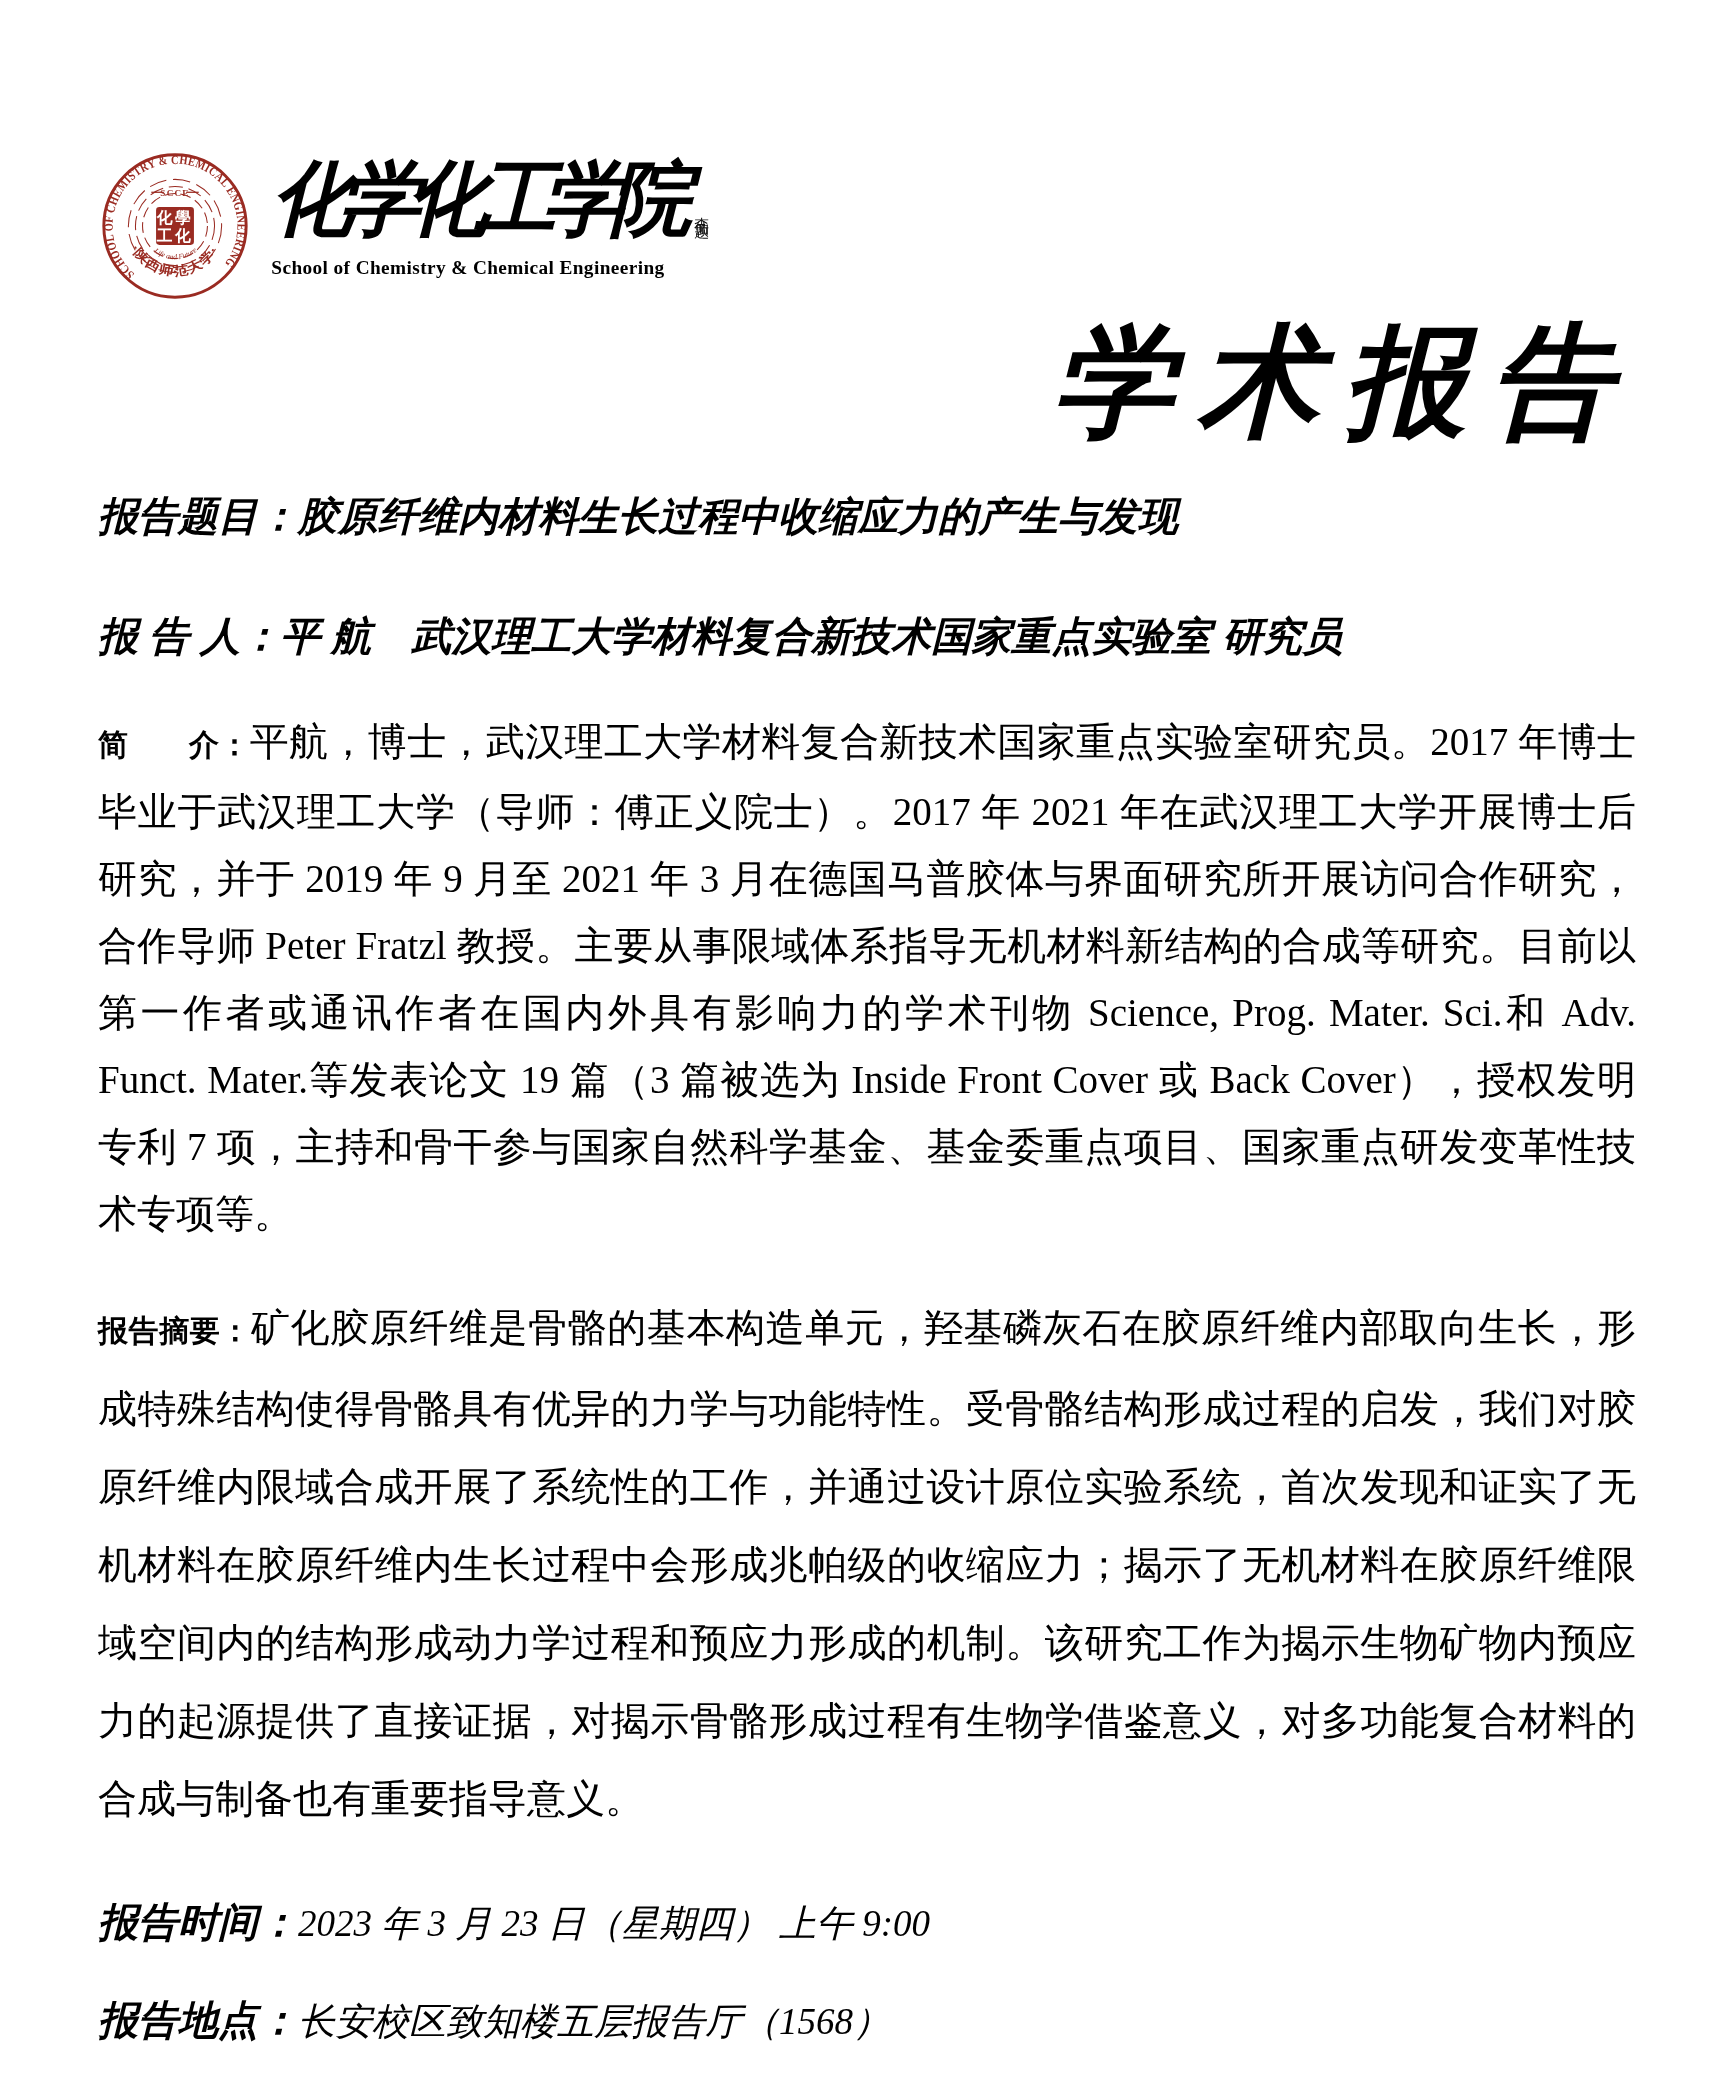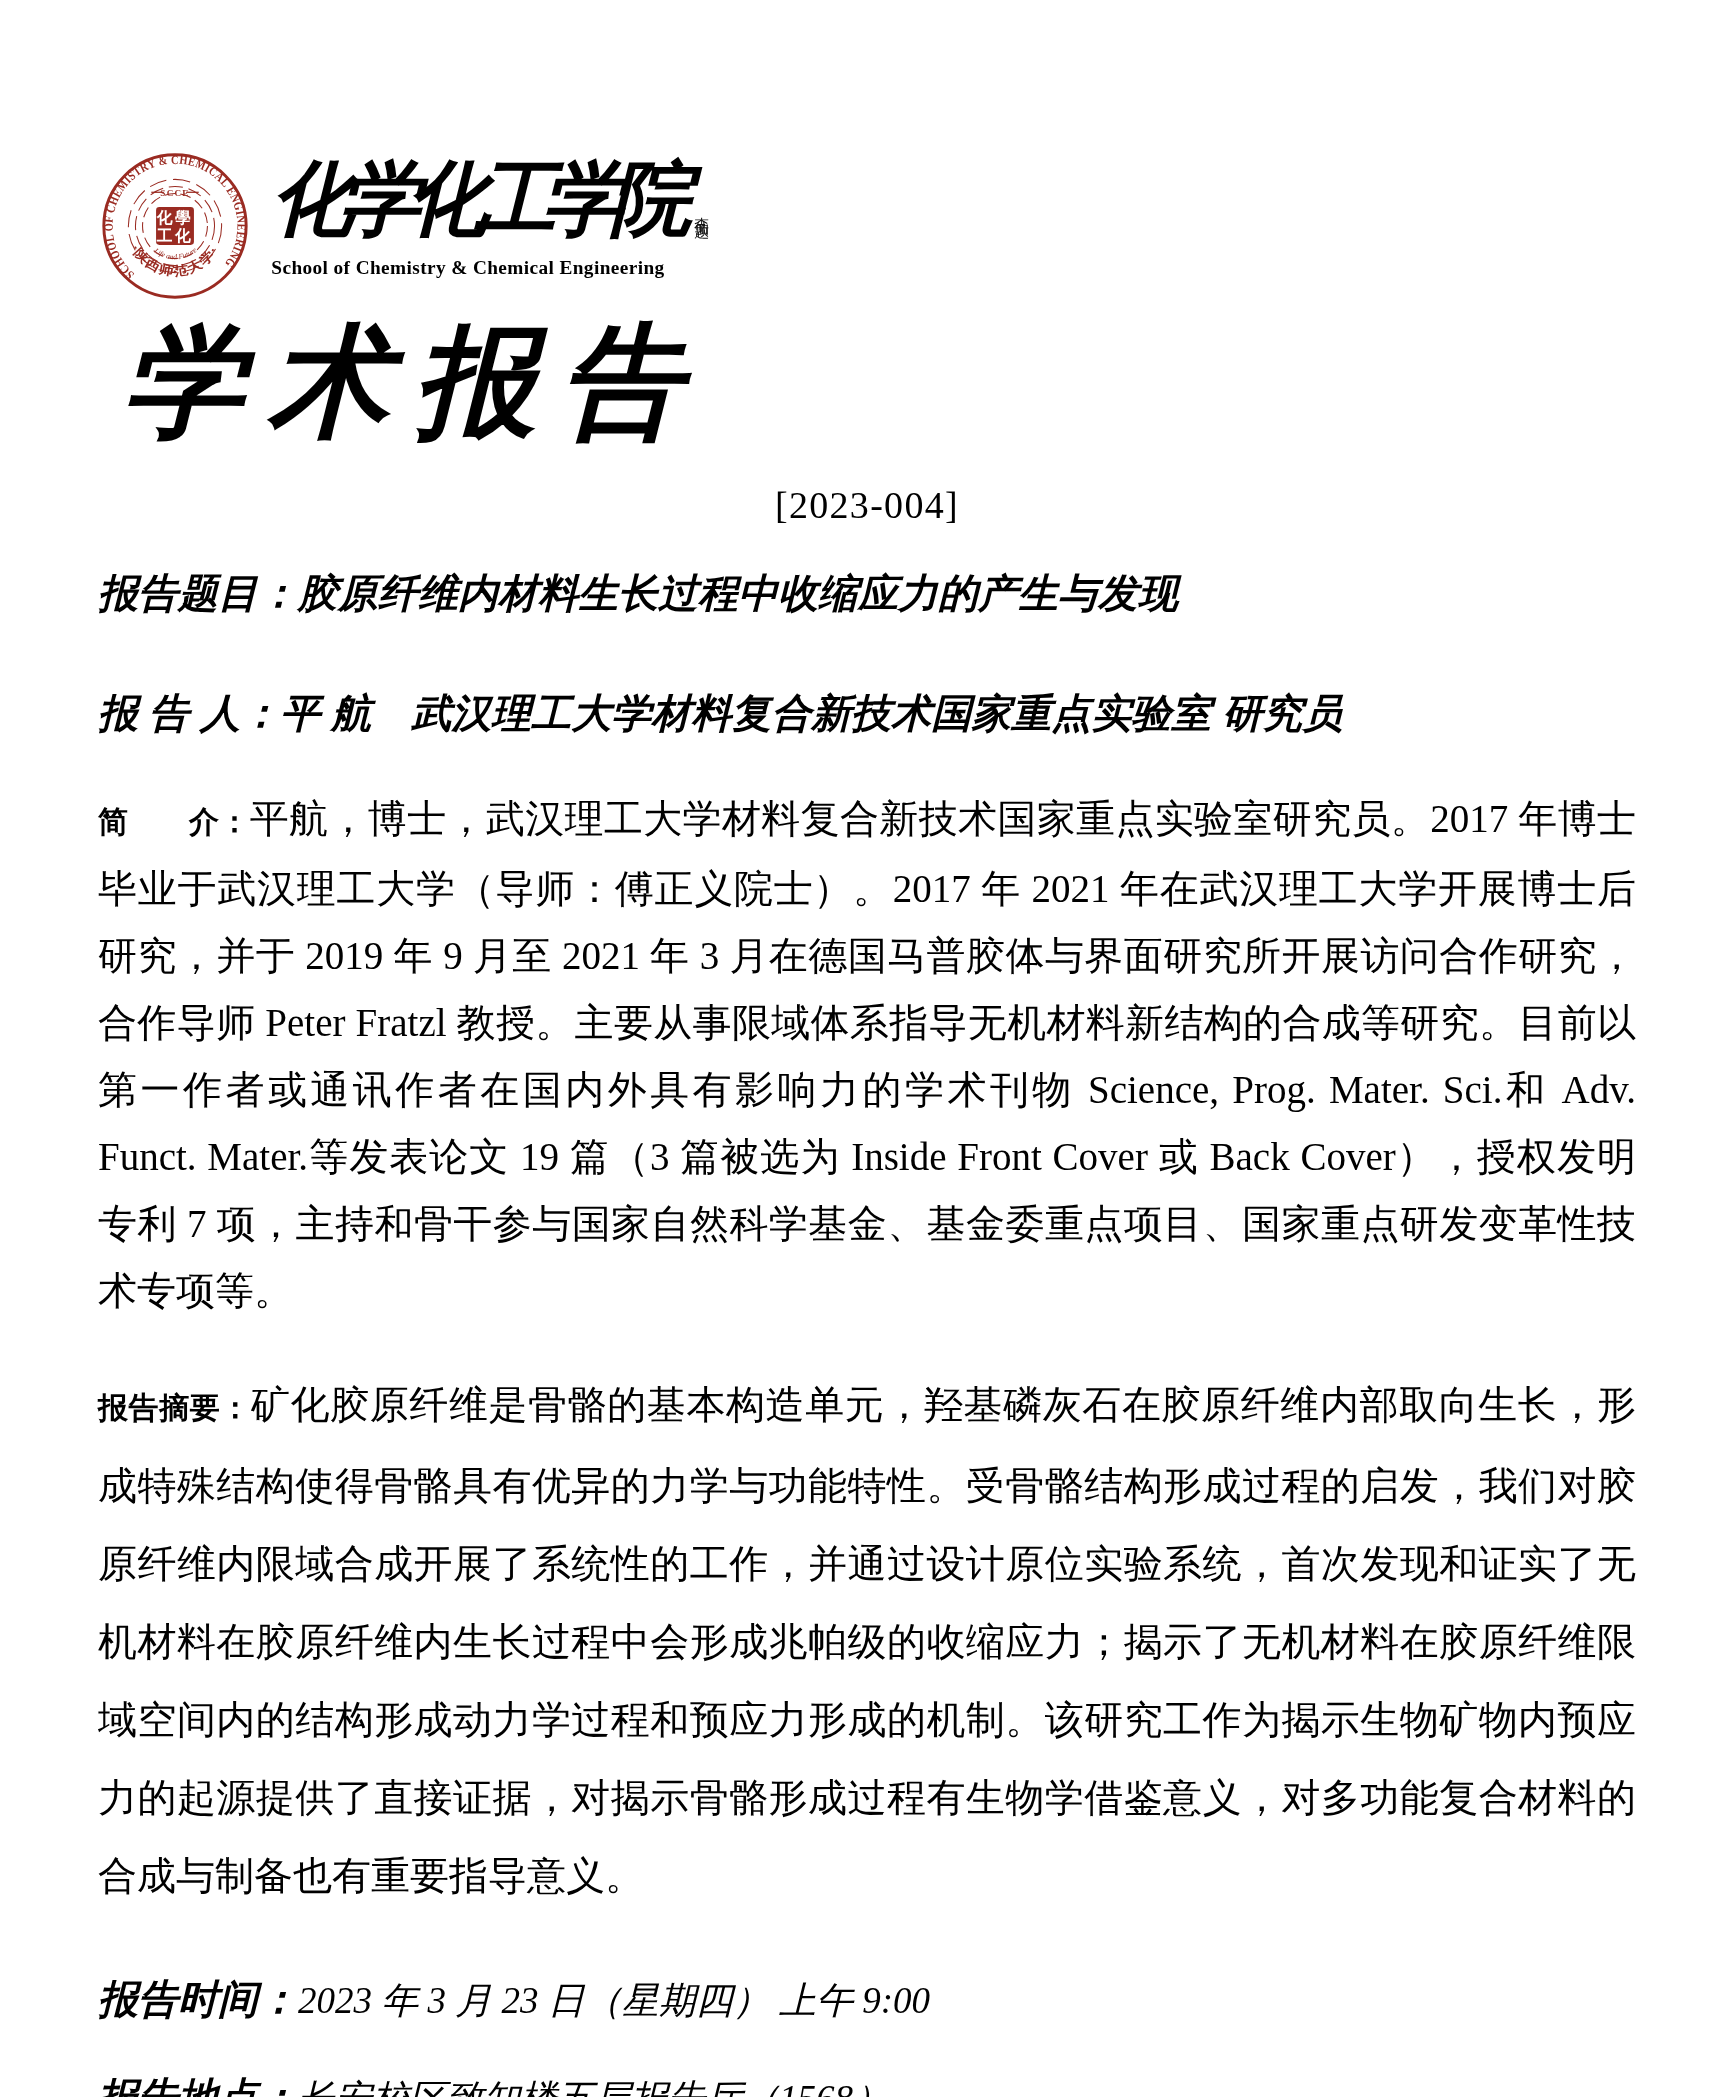--- a/index.html
+++ b/index.html
@@ -20,21 +20,21 @@
   .sig{
     writing-mode:vertical-rl;font-size:15px;letter-spacing:4.2px;
     margin:22px 0 0 14.3px;font-family:"Liberation Serif",serif;color:#111;
   }
   .name-en{
     font-family:"Liberation Serif",serif;font-weight:bold;font-size:19.3px;
     letter-spacing:0.4px;margin-top:5.9px;white-space:nowrap;
   }
   
   .title{
-    margin-top:11.7px;text-align:left;font-family:"Liberation Serif",serif;
+    margin-top:11.7px;text-align:right;font-family:"Liberation Serif",serif;
     font-weight:bold;font-style:italic;font-size:122px;line-height:1.1;
     letter-spacing:24px;text-indent:24px;
   }
   .serial{
     margin-top:35px;text-align:center;font-family:"Liberation Serif",serif;
     font-size:38px;letter-spacing:1.3px;line-height:1.1;
   }
   
   .field{margin-top:40px;font-size:40px;line-height:1.3;font-style:italic;}
   .lbl{font-family:"Liberation Sans",sans-serif;font-weight:700;}
@@ -91,21 +91,20 @@
       <div class="name-row">
         <div class="name-cn">化学化工学院</div>
         <div class="sig">李仙题</div>
       </div>
       <div class="name-en">School of Chemistry &amp; Chemical Engineering</div>
     </div>
   </div>
 
   <div class="title">学术报告</div>
 
-  <div class="serial">[2023-004]</div>
 
   <div class="field">
     <span class="lbl">报告题目：</span><span class="val-strong">胶原纤维内材料生长过程中收缩应力的产生与发现</span>
   </div>
 
   <div class="field speaker">
     <span class="lbl">报 告 人：</span><span class="val-strong">平 航　武汉理工大学材料复合新技术国家重点实验室 研究员</span>
   </div>
 
   <p class="para intro">

